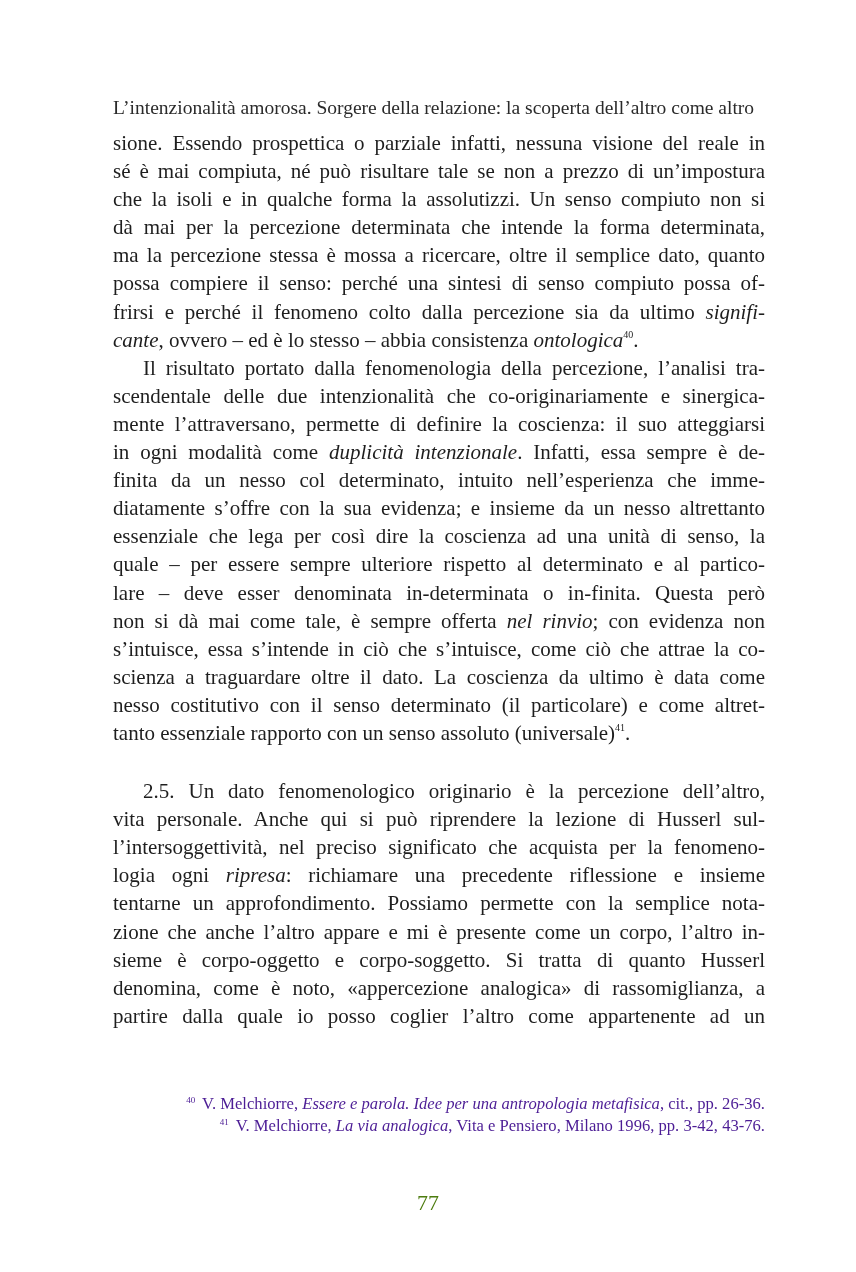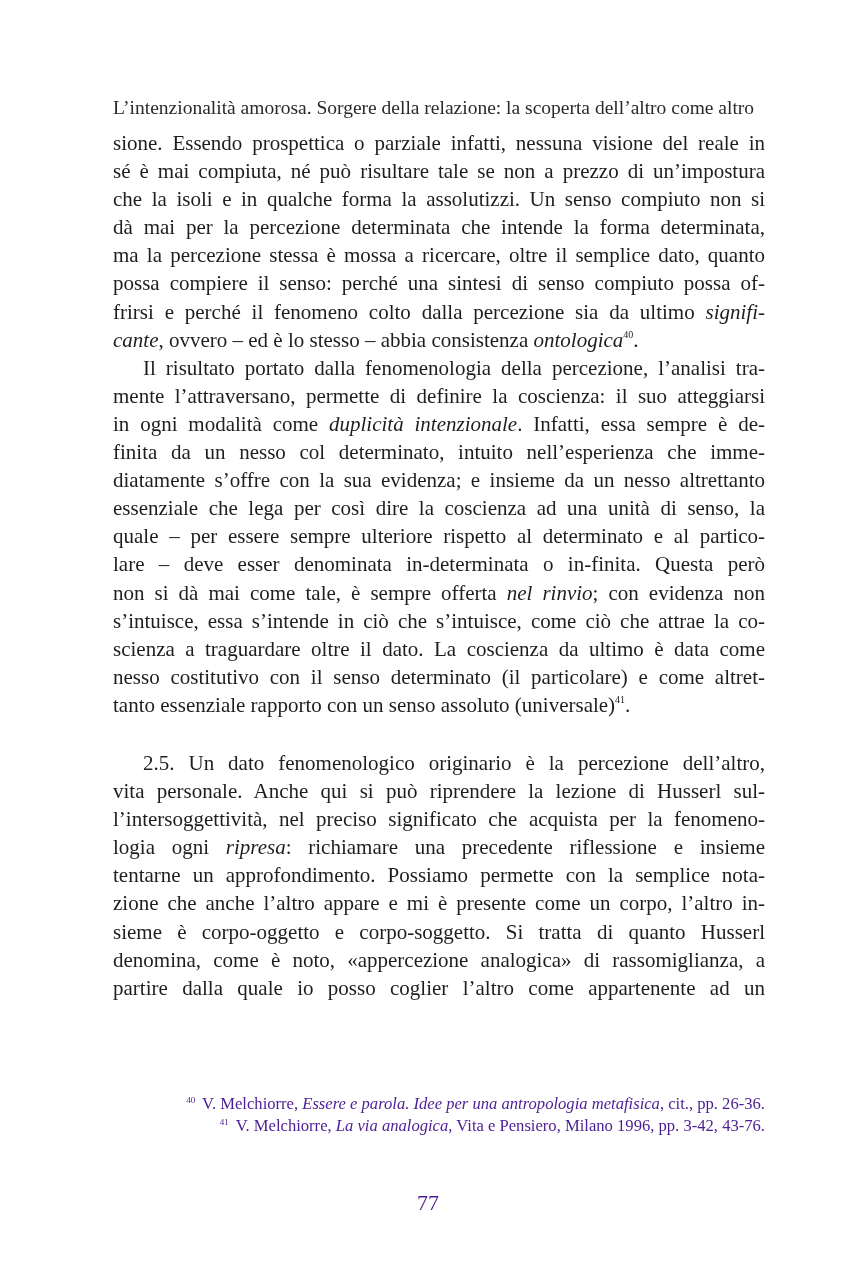--- a/index.html
+++ b/index.html
@@ -12,21 +12,21 @@
           text-align: justify; text-align-last: justify; white-space: nowrap; }
   .line.last { text-align-last: left; }
   .line.indent { text-indent: 30px; }
   .gap { display: block; height: 30px; }
   i { }
   sup { font-size: 10px; vertical-align: 9px; line-height: 0; }
   .footnotes { position: absolute; left: 113px; top: 1093px; width: 652px; }
   .fn { display: block; font-size: 16.6px; line-height: 22px; text-align: right; white-space: nowrap; color: #4c1d95; }
   .fn sup { font-size: 9px; vertical-align: 6px; margin-right: 3px; }
   .page-number { position: absolute; left: 0; width: 856px; top: 1190px; text-align: center;
-                 font-size: 22px; color: #4c1d95; }
+                 font-size: 22px; color: #4d7c0f; }
 </style>
 </head>
 <body>
 
 <div class="running-head">L’intenzionalità amorosa. Sorgere della relazione: la scoperta dell’altro come altro</div>
 
 <div class="body-text">
 
   <div>
     <span class="line">sione. Essendo prospettica o parziale infatti, nessuna visione del reale in</span>
@@ -34,20 +34,21 @@
     <span class="line">che la isoli e in qualche forma la assolutizzi. Un senso compiuto non si</span>
     <span class="line">dà mai per la percezione determinata che intende la forma determinata,</span>
     <span class="line">ma la percezione stessa è mossa a ricercare, oltre il semplice dato, quanto</span>
     <span class="line">possa compiere il senso: perché una sintesi di senso compiuto possa of-</span>
     <span class="line"><span>frirsi e perché il fenomeno colto dalla percezione sia da ultimo </span><i>signifi-</i></span>
     <span class="line last"><i>cante</i><span>, ovvero – ed è lo stesso – abbia consistenza </span><i>ontologica</i><sup>40</sup><span>.</span></span>
   </div>
 
   <div>
     <span class="line indent">Il risultato portato dalla fenomenologia della percezione, l’analisi tra-</span>
+    <span class="line">scendentale delle due intenzionalità che co-originariamente e sinergica-</span>
     <span class="line">mente l’attraversano, permette di definire la coscienza: il suo atteggiarsi</span>
     <span class="line"><span>in ogni modalità come </span><i>duplicità intenzionale</i><span>. Infatti, essa sempre è de-</span></span>
     <span class="line">finita da un nesso col determinato, intuito nell’esperienza che imme-</span>
     <span class="line">diatamente s’offre con la sua evidenza; e insieme da un nesso altrettanto</span>
     <span class="line">essenziale che lega per così dire la coscienza ad una unità di senso, la</span>
     <span class="line">quale – per essere sempre ulteriore rispetto al determinato e al partico-</span>
     <span class="line">lare – deve esser denominata in-determinata o in-finita. Questa però</span>
     <span class="line"><span>non si dà mai come tale, è sempre offerta </span><i>nel rinvio</i><span>; con evidenza non</span></span>
     <span class="line">s’intuisce, essa s’intende in ciò che s’intuisce, come ciò che attrae la co-</span>
     <span class="line">scienza a traguardare oltre il dato. La coscienza da ultimo è data come</span>

